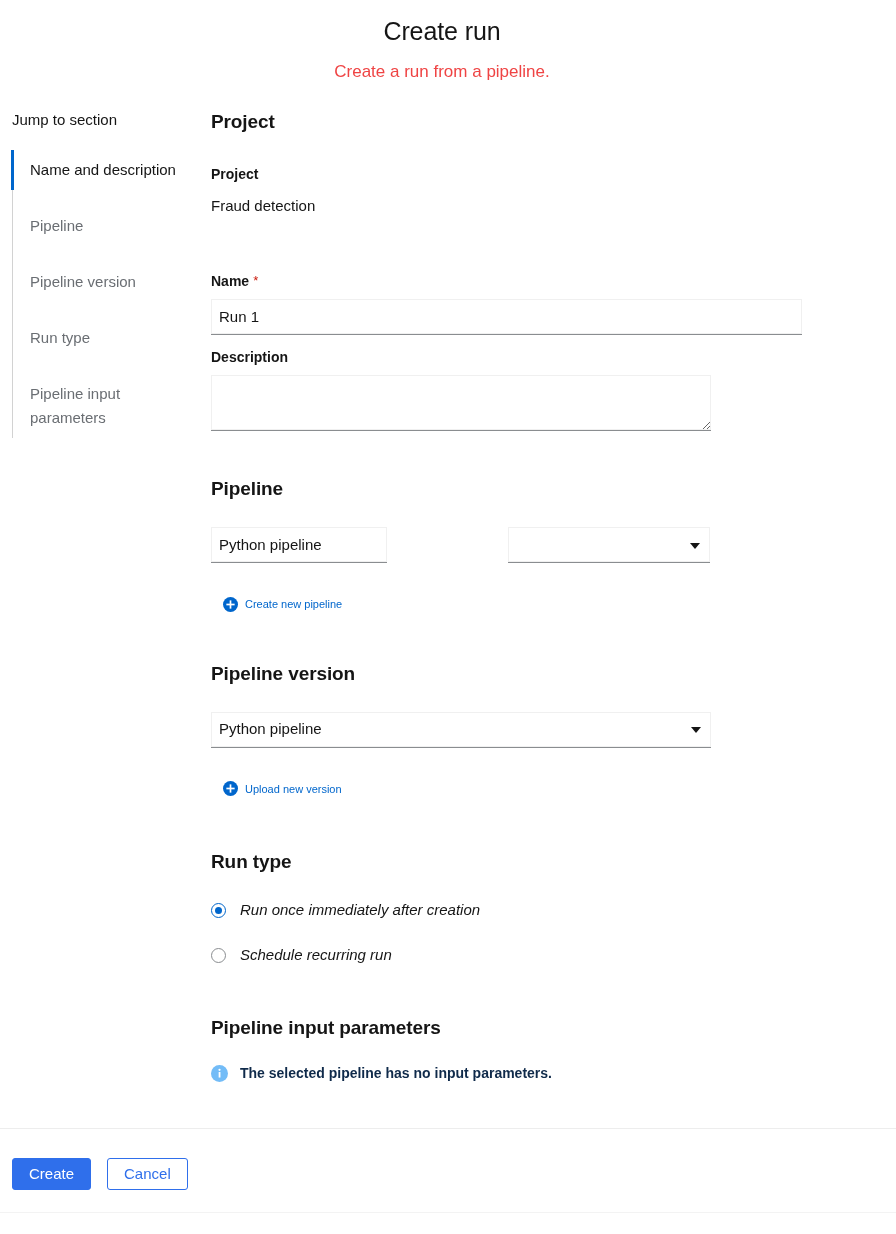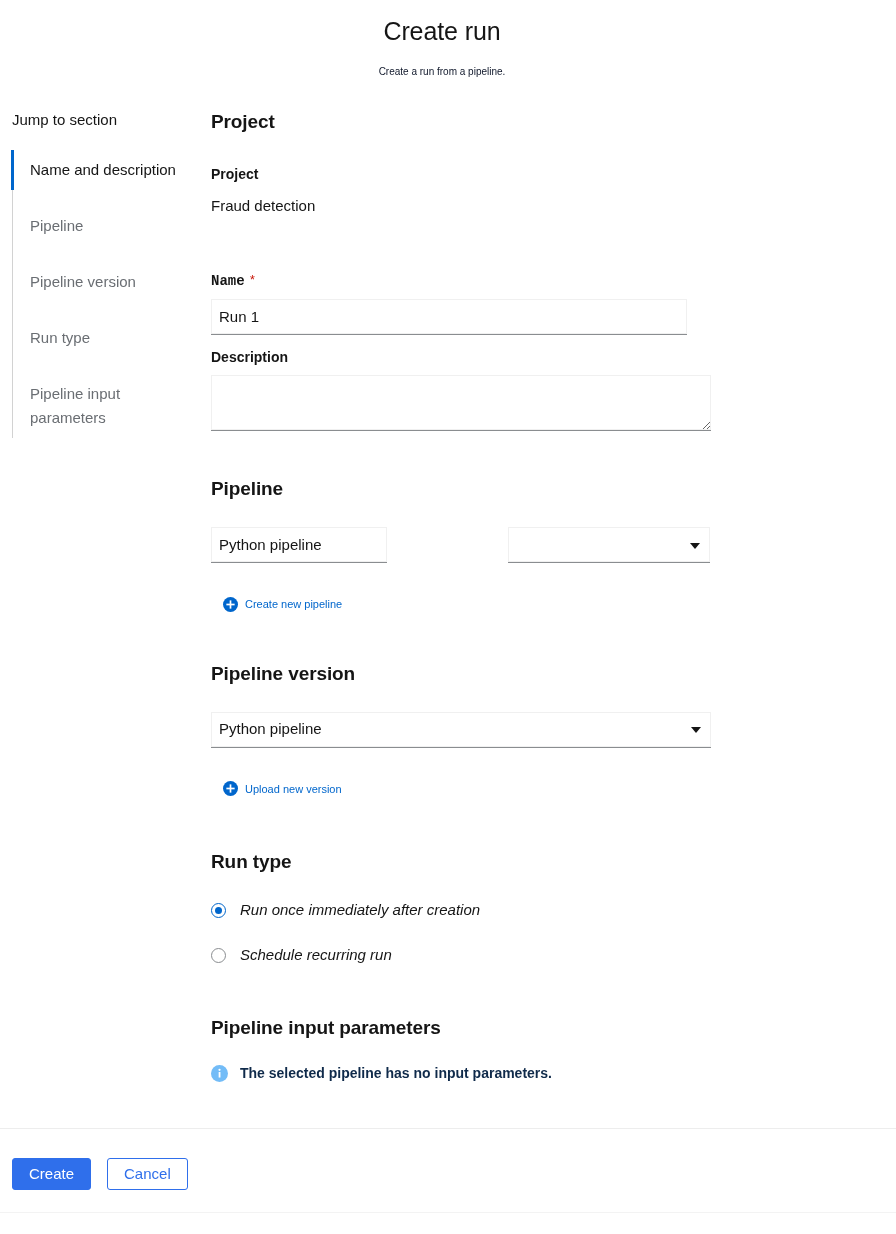--- a/index.html
+++ b/index.html
@@ -27,24 +27,24 @@
   }
   .page-title {
     font-size: 25px;
     font-weight: 400;
     line-height: 30px;
     color: #151515;
     margin: 0;
     letter-spacing: -0.1px;
   }
   .page-subtitle {
-    font-size: 10px;
+    font-size: 17px;
     font-weight: 400;
     line-height: 20px;
-    color: #0f172a;
+    color: #ef4444;
     margin: 0;
     padding-top: 16px;
   }
 
   
   .content-wrap {
     position: absolute;
     left: 0;
     top: 110px;
     width: 896px;
@@ -358,24 +358,24 @@
 
   <div class="form-col">
 
     <section class="section">
       <h2 class="section-title" style="margin-bottom:31px;">Project</h2>
       <span class="field-label" style="margin-bottom:13px;">Project</span>
       <span class="static-value">Fraud detection</span>
     </section>
 
     <div style="margin-top:56px;">
-      <label class="field-label" style="margin-bottom:9px;font-family:Liberation Mono, monospace;">
+      <label class="field-label" style="margin-bottom:9px;">
         <span>Name</span><span class="required-star">*</span>
       </label>
-      <input class="pf-input" style="width: 476px;" type="text" value="Run 1">
+      <input class="pf-input" style="width: 591px;" type="text" value="Run 1">
     </div>
 
     <div style="margin-top:13px;">
       <label class="field-label" style="margin-bottom:9px;">Description</label>
       <textarea class="pf-textarea" style="width: 500px; height: 56px;" placeholder=""></textarea>
     </div>
 
     <section class="section" style="margin-top:46px;">
       <h2 class="section-title" style="margin-bottom:26px;">Pipeline</h2>
       <div style="position:relative;height:36px;">

